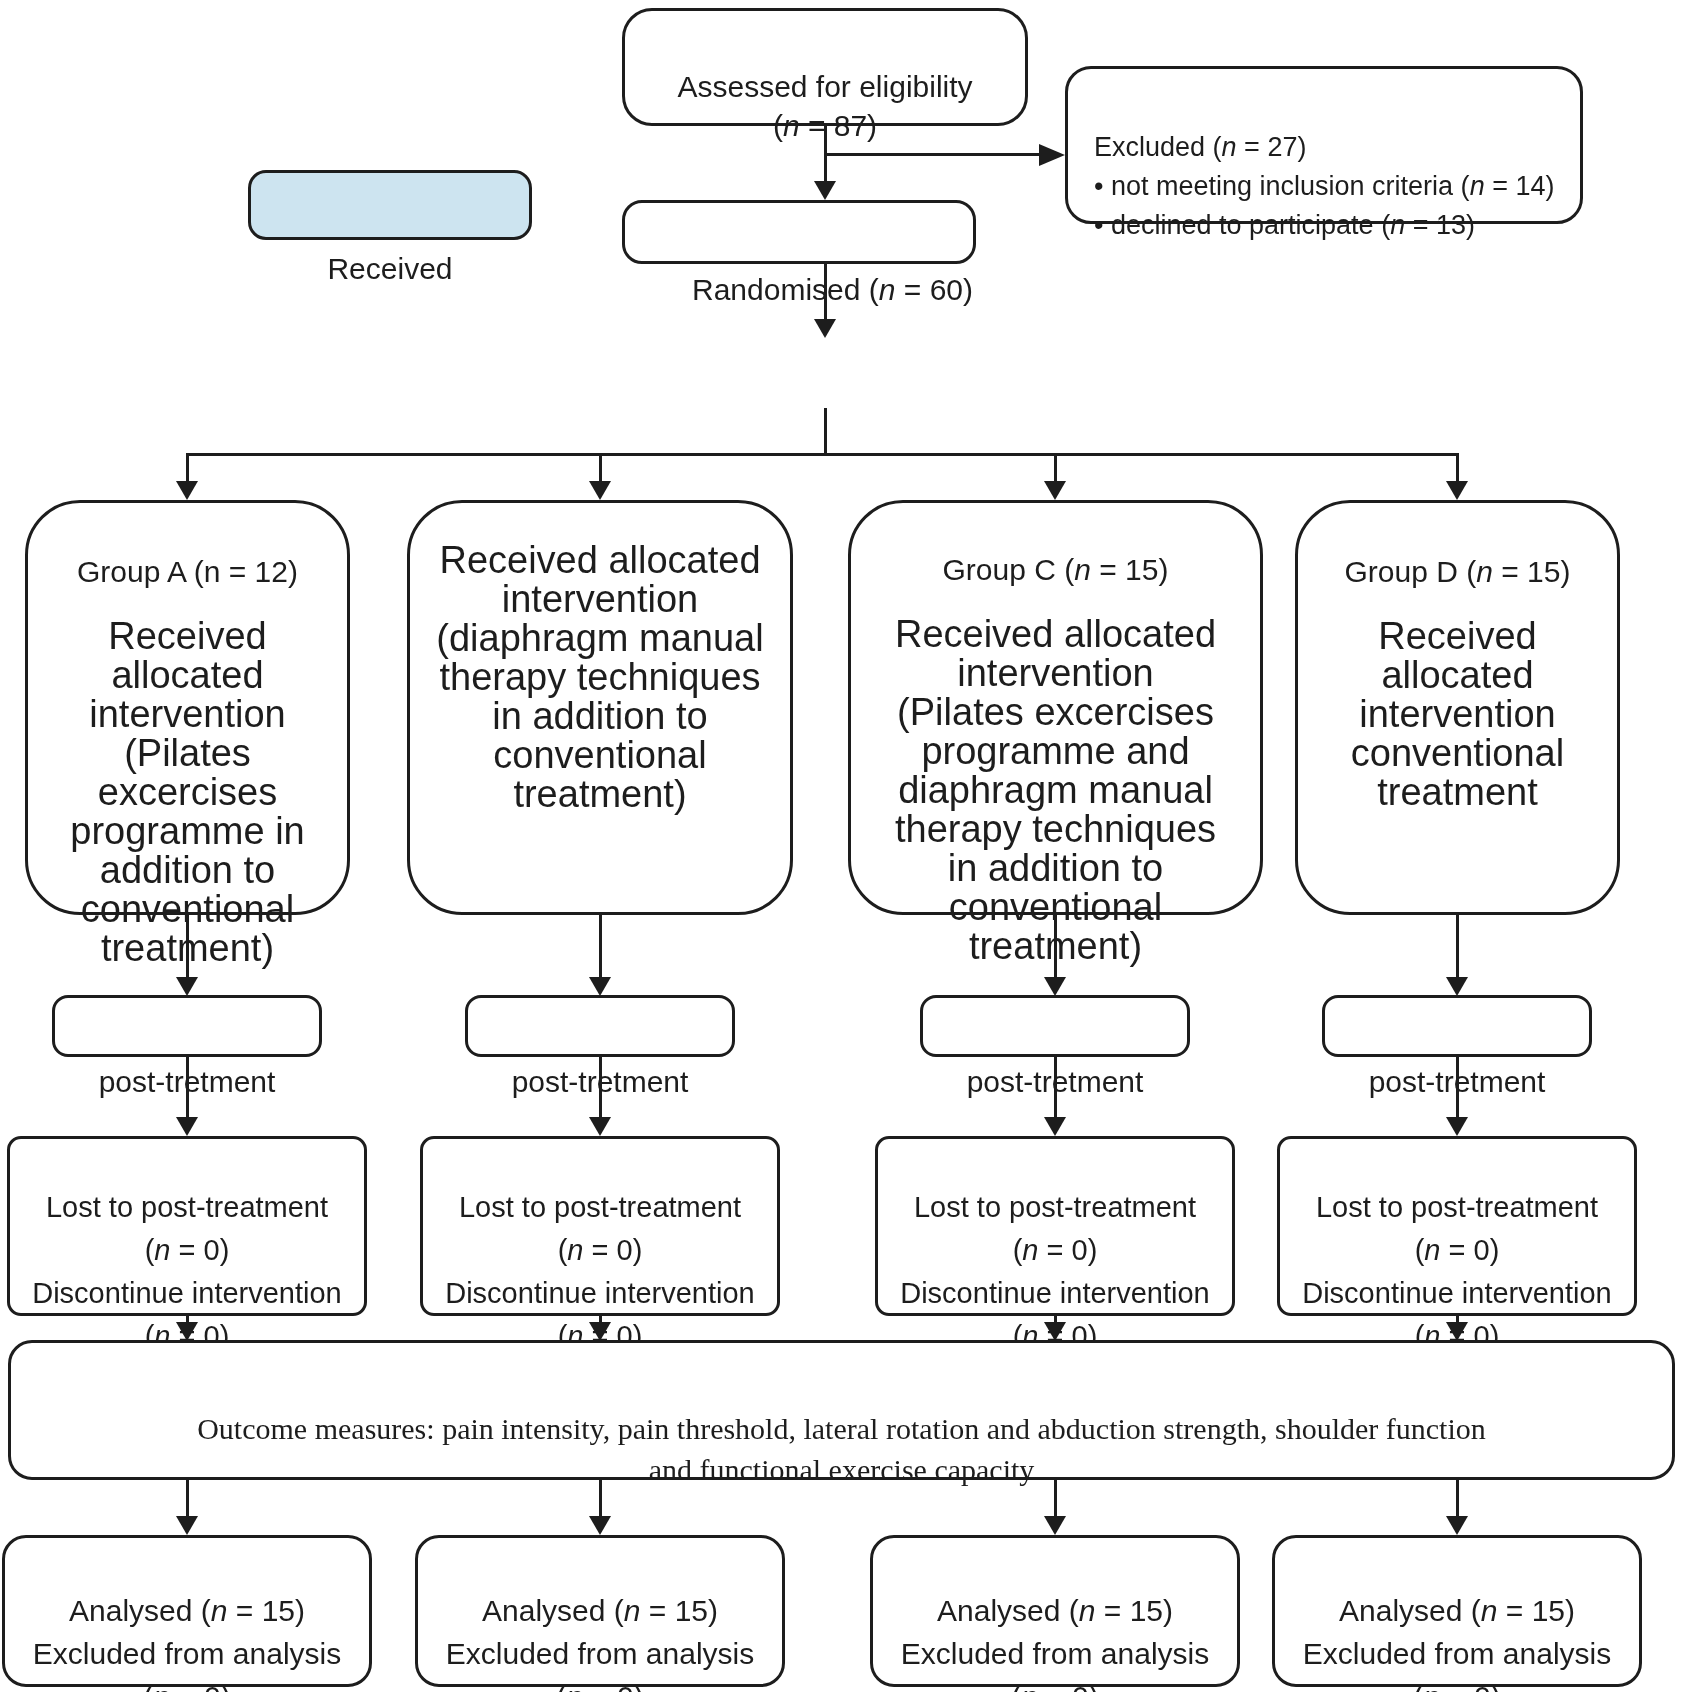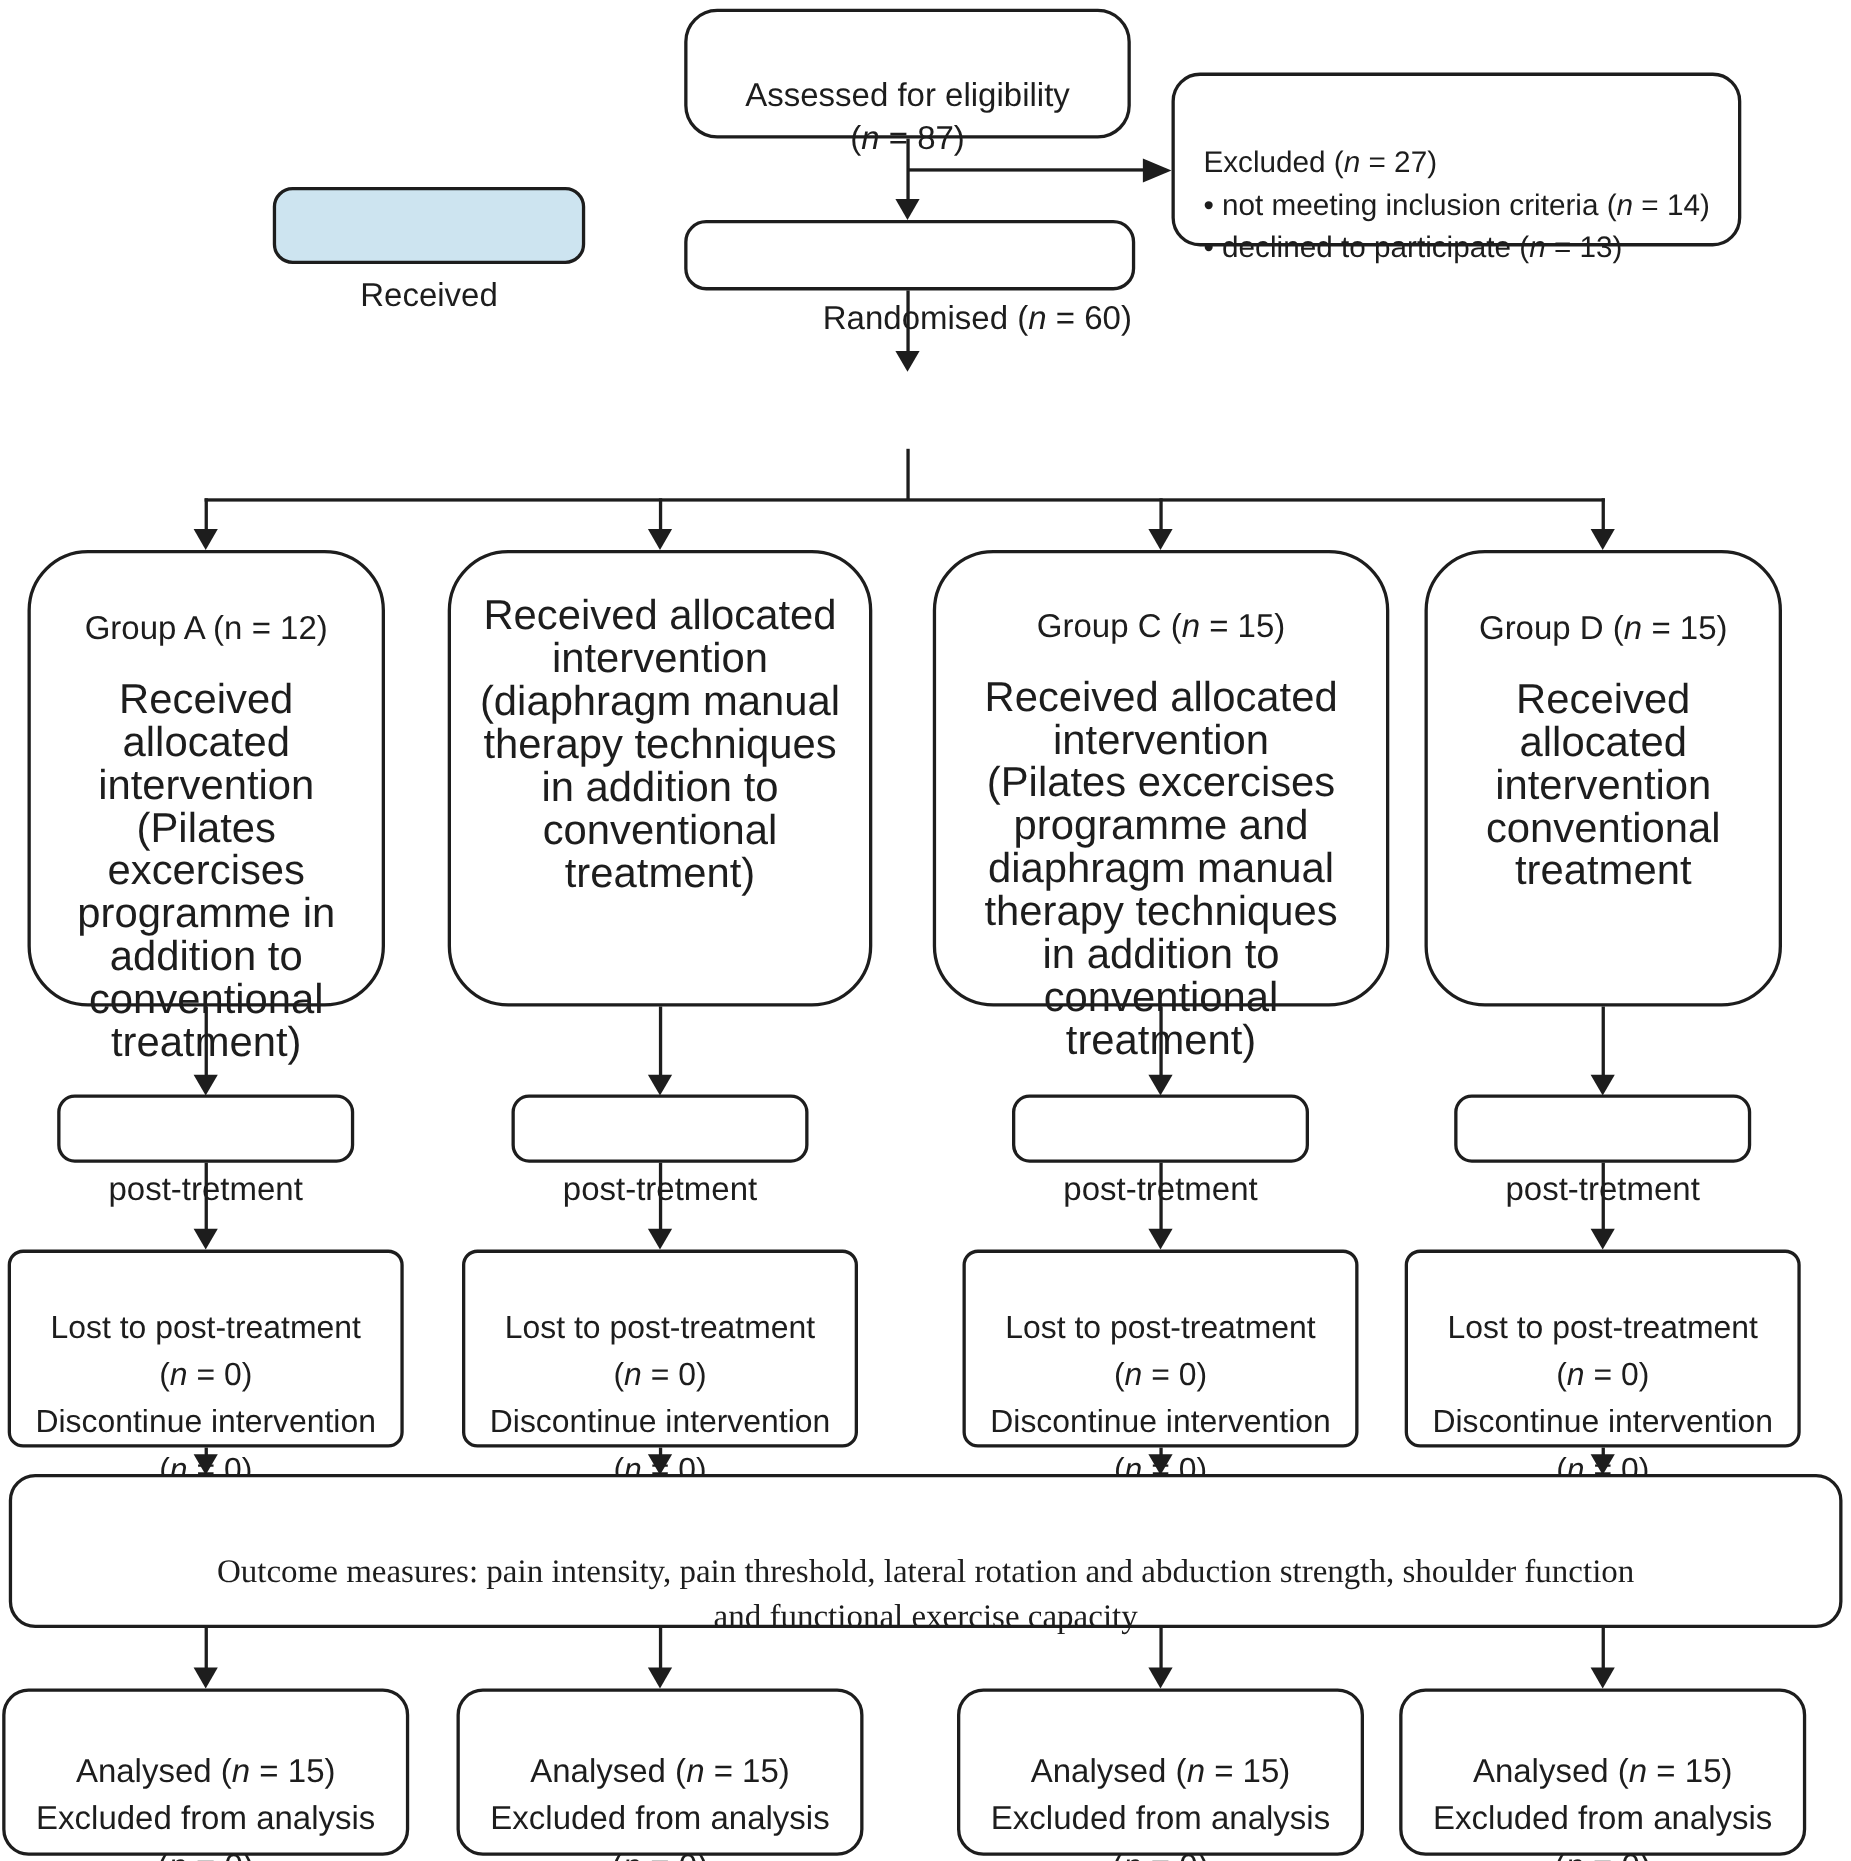--- a/index.html
+++ b/index.html
@@ -52,21 +52,21 @@
   <div class="box" style="left:1065px;top:66px;width:auto;min-width:470px;height:158px;border-radius:26px;text-align:left;padding:20px 26px 0 26px;font-size:27px;line-height:39px;">
     <span>Excluded (<i>n</i> = 27)
 • not meeting inclusion criteria (<i>n</i> = 14)
 • declined to participate (<i>n</i> = 13)</span>
   </div>
 
   <div class="box stage" style="left:248px;top:170px;width:284px;height:70px;border-radius:18px;font-size:30px;line-height:64px;">
     <span>Received</span>
   </div>
 
-  <div class="box t30" style="left:622px;top:200px;width:410px;height:64px;border-radius:20px;line-height:58px;text-align:right;">
+  <div class="box t30" style="left:622px;top:200px;width:354px;height:64px;border-radius:20px;line-height:58px;text-align:right;">
     <span>Randomised (<i>n</i> = 60)</span>
   </div>
 
 
   <div class="vline" style="left:824px;top:126px;height:58px;"></div>
   <div class="arr-down" style="left:814px;top:181px;"></div>
   <div class="hline" style="left:825px;top:153px;width:216px;"></div>
   <div class="arr-right" style="left:1039px;top:144px;"></div>
 
   <div class="vline" style="left:824px;top:264px;height:56px;"></div>

